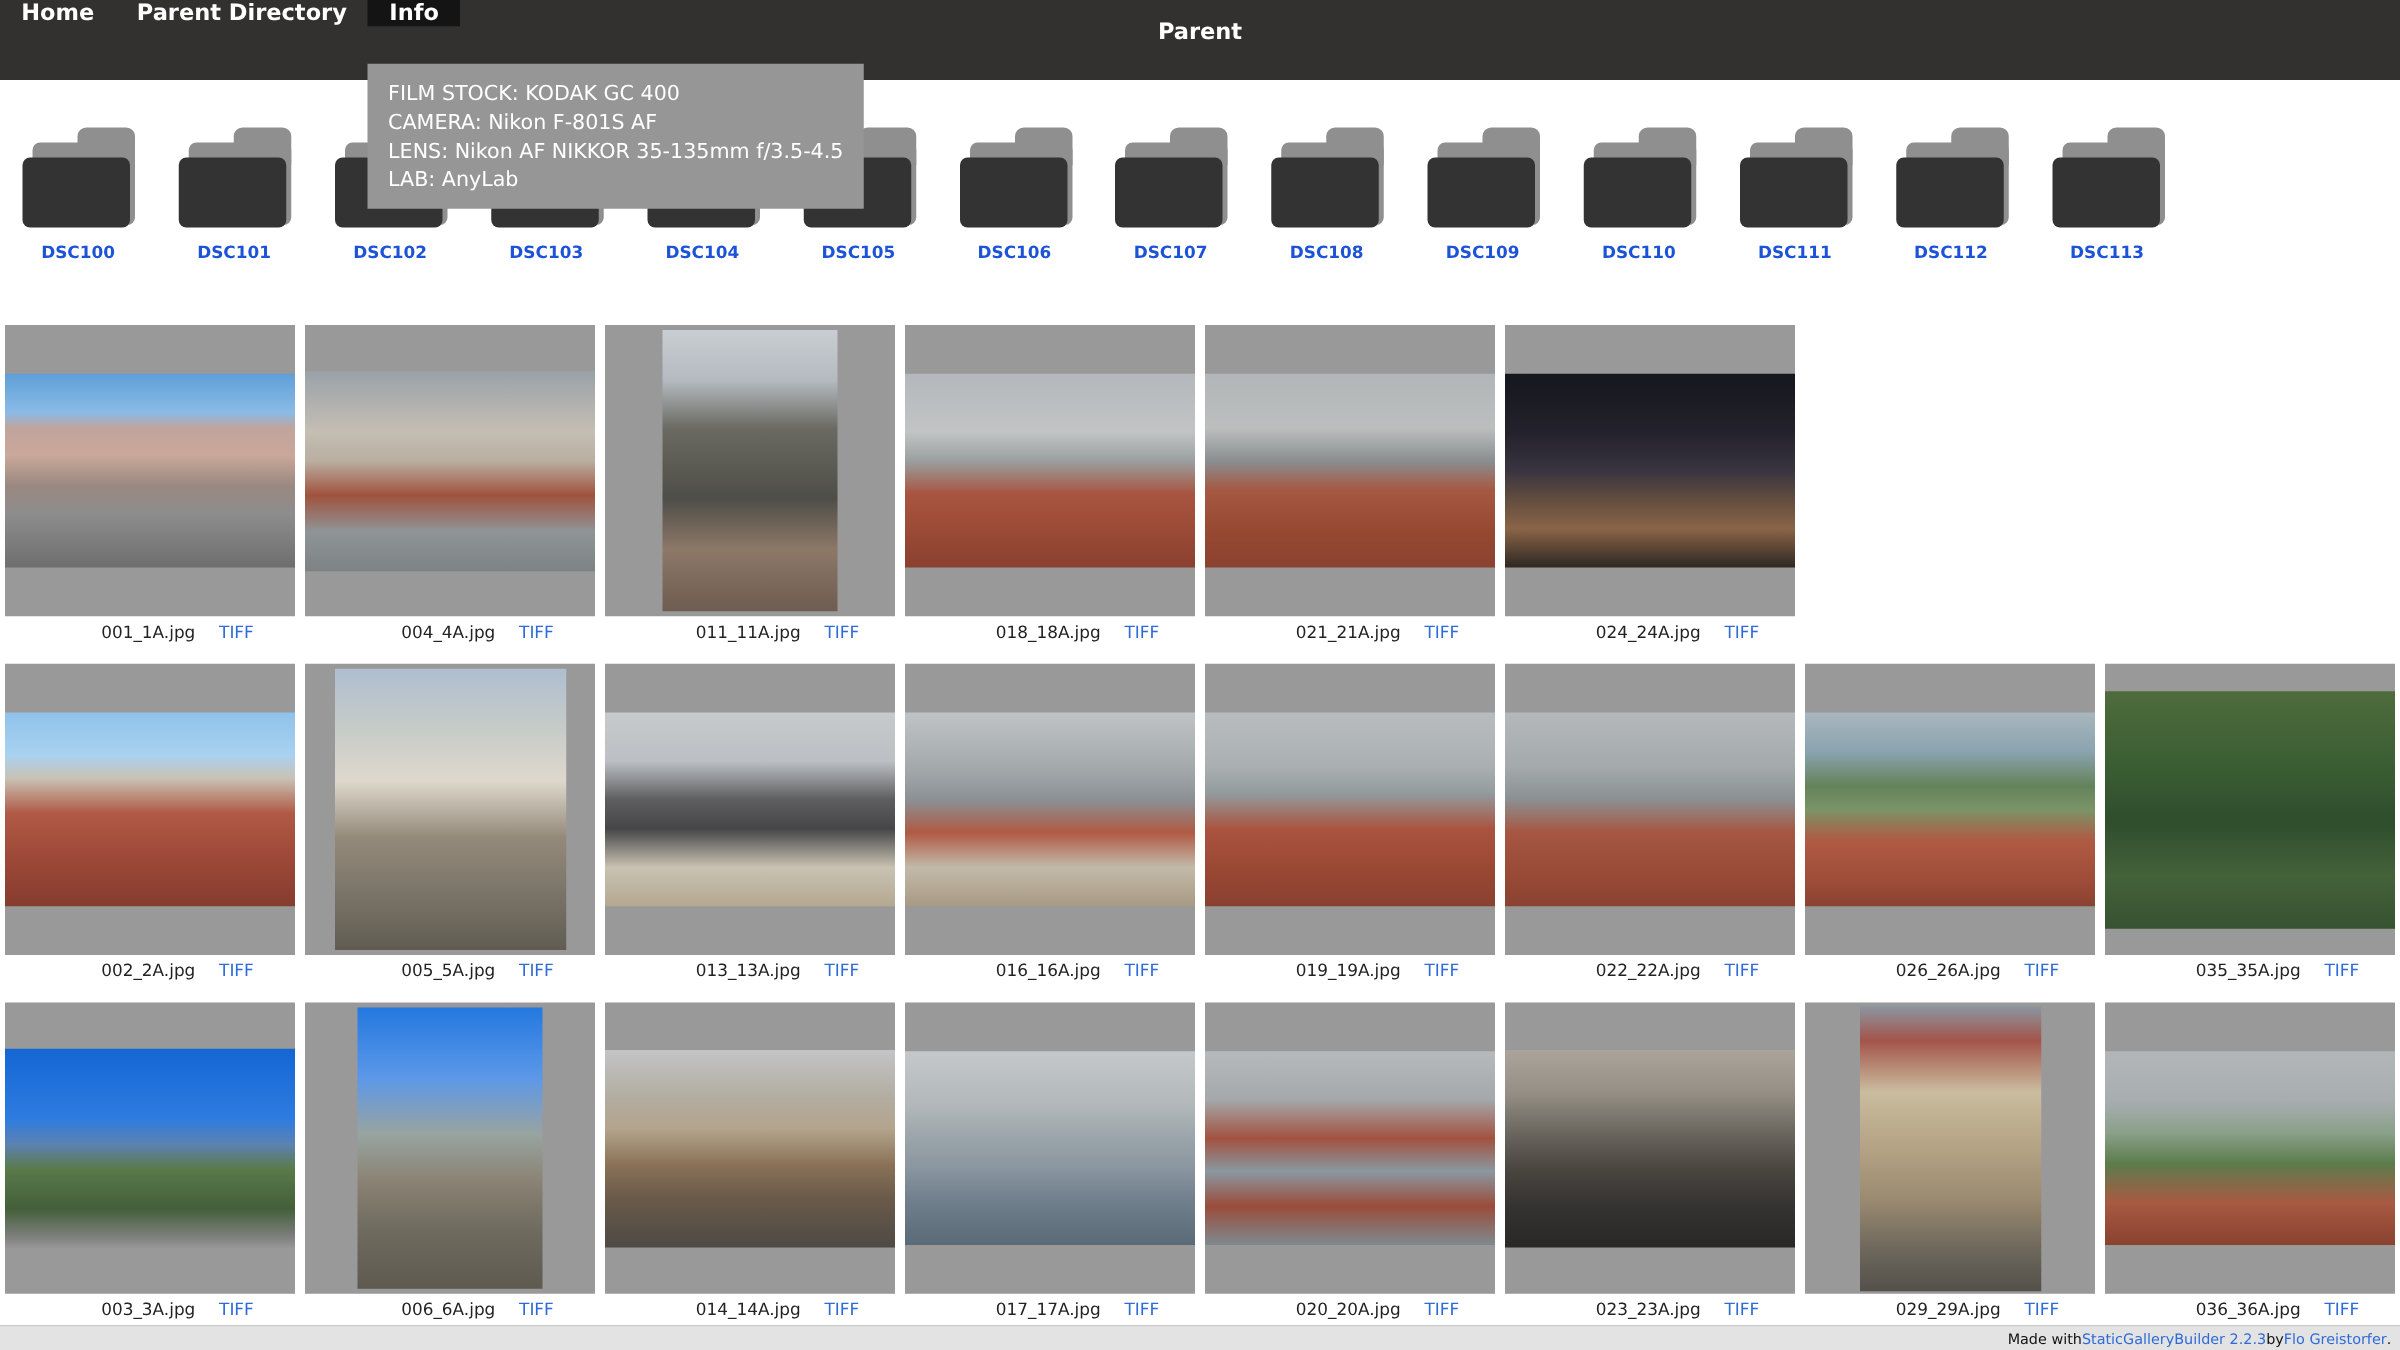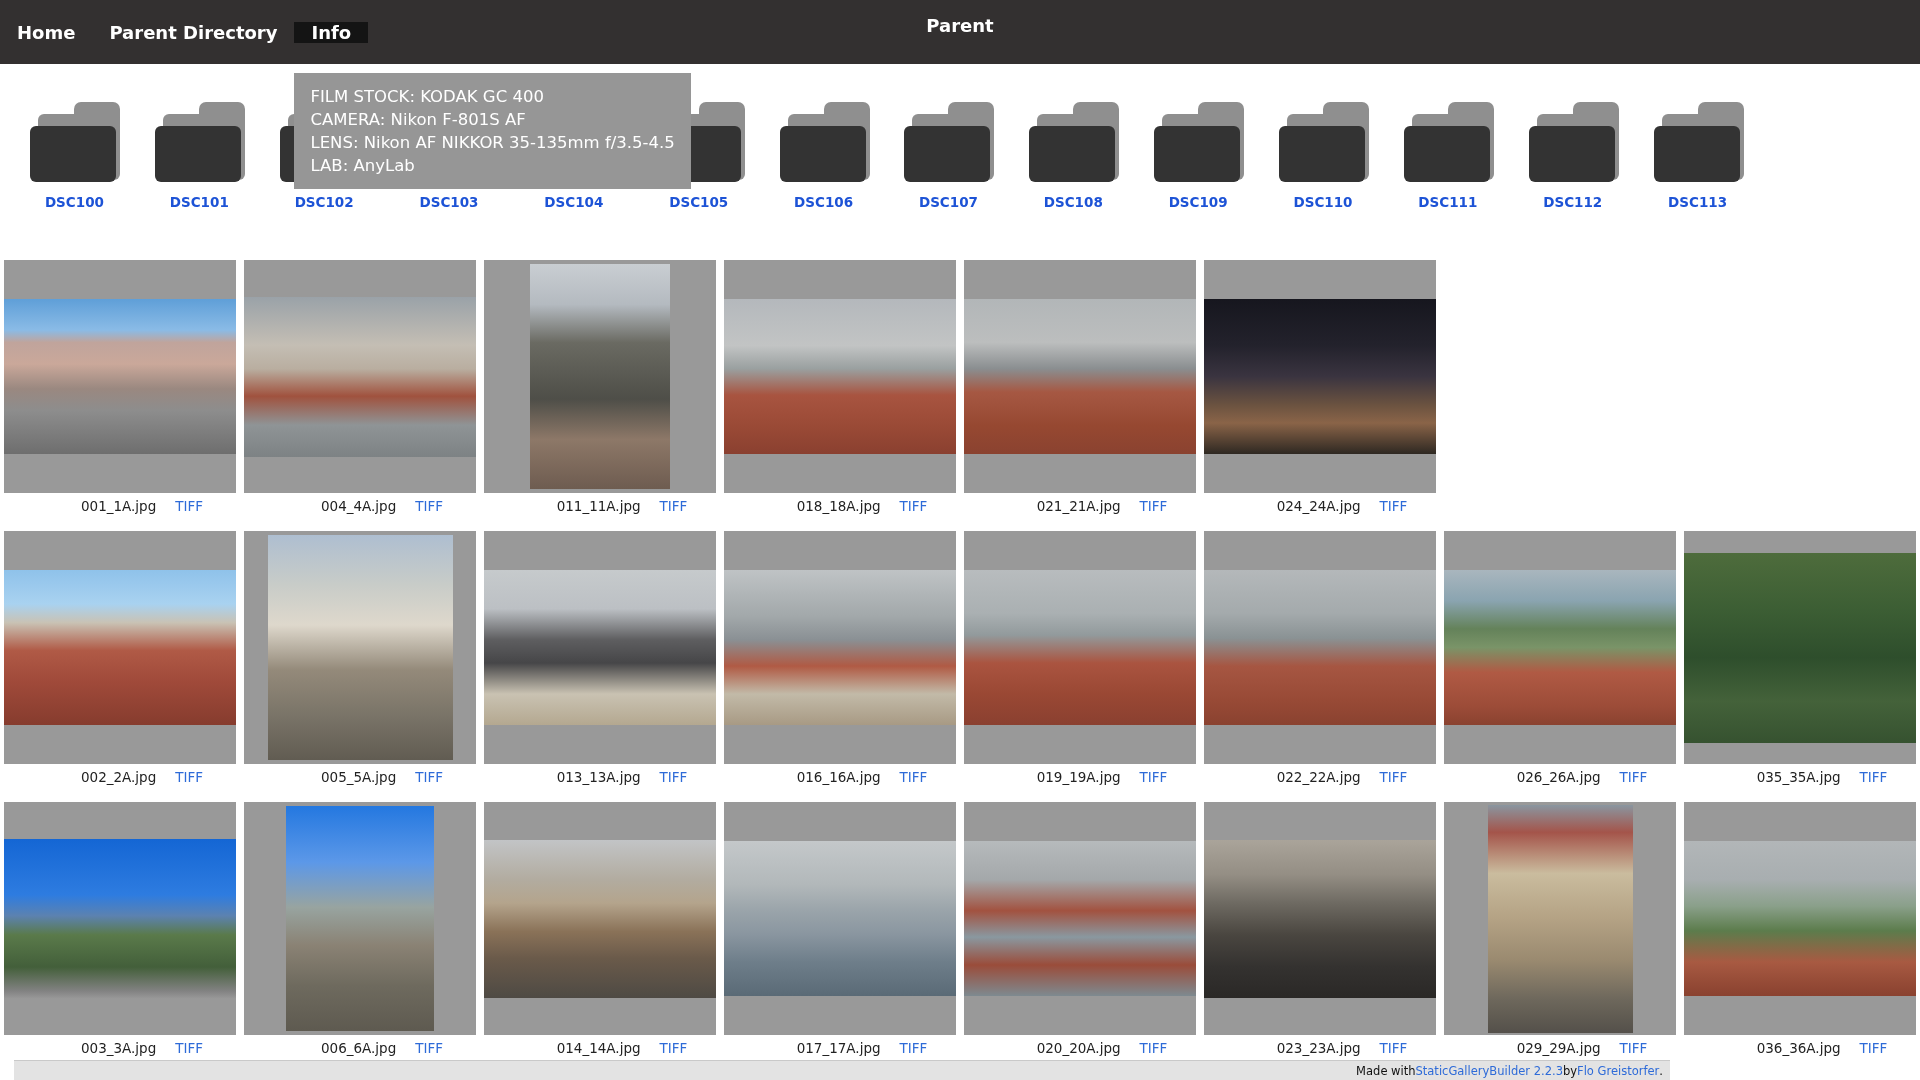--- a/index.html
+++ b/index.html
@@ -7,21 +7,21 @@
   body {
     background:#ffffff;
     font-family:"DejaVu Sans", "Liberation Sans", sans-serif;
     position:relative;
     overflow:hidden;
   }
 
   
   .navbar {
     position:absolute; top:0; left:0; width:1920px; height:64px;
-    background:#333030; display:flex; align-items:center; z-index:20;
+    background:#333030; display:flex; align-items:flex-start; z-index:20;
   }
   .nav-item {
     color:#ffffff; font-weight:bold; font-size:18px;
     padding:0 17px; display:flex; align-items:center;
     position:relative; cursor:pointer; white-space:nowrap;
   }
   .nav-item.active { background:#141414; }
   .nav-center {
     position:absolute; left:50%; top:0; height:51px; transform:translateX(-50%);
     display:flex; align-items:center;
@@ -32,21 +32,21 @@
   .info-popup {
     position:absolute; top:51px; left:0;
     background:#969696; color:#ffffff;
     font-size:16.5px; font-weight:normal; line-height:23px;
     padding:12px 16px; white-space:nowrap; z-index:30;
     width:max-content;
   }
 
   
   .folders {
-    position:absolute; top:102px; left:12px; width:1748px;
+    position:absolute; top:102px; left:0; width:1748px;
     display:flex; z-index:5;
   }
   .folder-cell { flex:1 1 0; display:flex; flex-direction:column; align-items:center; }
   .folder-icon { position:relative; width:92px; height:80px; cursor:pointer; }
   .f-tab  { position:absolute; left:46px; top:0;  width:46px; height:30px; background:#8f8f8f; border-radius:7px 7px 0 0; }
   .f-back { position:absolute; left:10px; top:12px; width:82px; height:66px; background:#8f8f8f; border-radius:6px; }
   .f-front{ position:absolute; left:2px; top:24px; width:86px; height:56px; background:#333333; border-radius:6px; }
   .folder-label {
     margin-top:12px; color:#1d53d6; font-weight:bold; font-size:13.5px;
     text-decoration:none; cursor:pointer;
@@ -61,21 +61,21 @@
     display:flex; align-items:center; justify-content:center;
     cursor:pointer; overflow:hidden;
   }
   .photo { display:block; }
   .caption { margin-top:5px; font-size:13.5px; color:#222222; white-space:nowrap; }
   .caption .fname { color:#222222;margin-left:44px; }
   .caption .tiff-link { color:#2e6bd8; margin-left:19px; cursor:pointer; text-decoration:none; }
 
   
   .footer {
-    position:absolute; left:14px; bottom:0; width:1656px; height:20px;
+    position:absolute; left:0; bottom:0; width:1920px; height:20px;
     background:#e3e3e3; border-top:1px solid #c9c9c9;
     display:flex; align-items:center; justify-content:flex-end;
     font-size:11.5px; color:#111111; padding-right:7px;
   }
   .footer .flink { color:#2e6bd8; cursor:pointer; }
 </style>
 </head>
 <body>
 
 <nav class="navbar" id="navbar">

